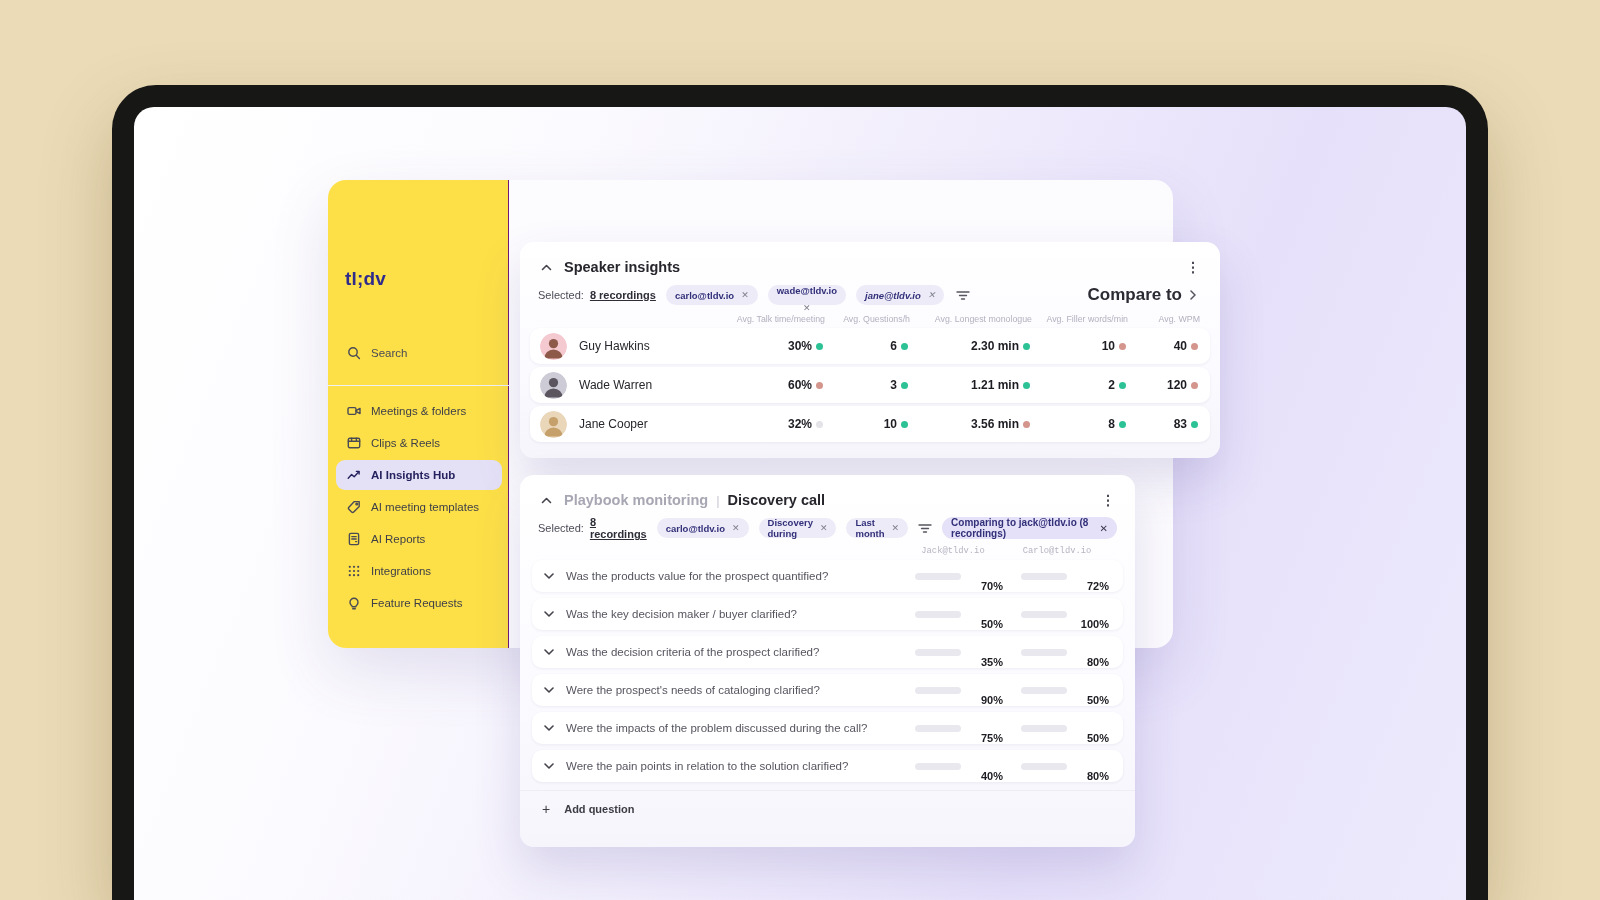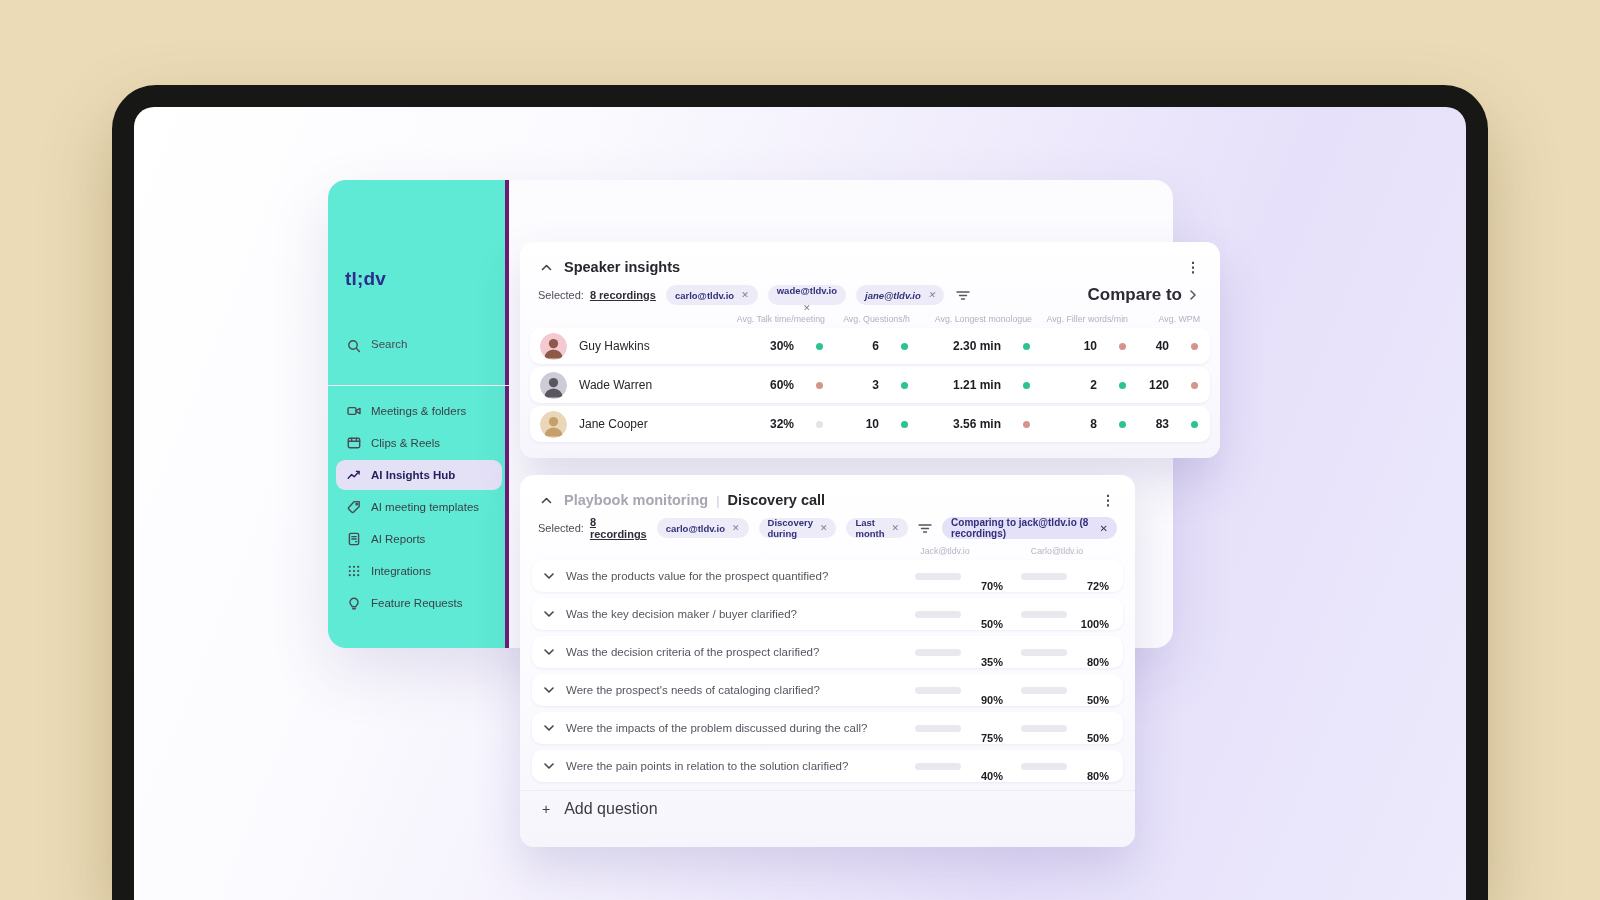--- a/index.html
+++ b/index.html
@@ -12,24 +12,24 @@
             box-shadow:0 30px 70px rgba(110,88,40,.30); }
   .screen { position:absolute; left:22px; top:22px; width:1332px; height:793px;
             border-radius:20px 20px 0 0; overflow:hidden;
             background:linear-gradient(112deg,#ffffff 0%,#fbfafe 28%,#f0ecfc 52%,#e6e0fa 72%,#edeafc 100%); }
 
   
   .app-card { position:absolute; left:194px; top:73px; width:845px; height:468px;
               background:#fcfbfe; border-radius:18px;
               box-shadow:0 24px 60px rgba(84,72,150,.14); }
   .sidebar { position:absolute; left:0; top:0; width:181px; height:468px;
-             border-right:4px solid #701a75; border-radius:18px 0 0 18px; background:#5eead4; }
+             border-right:1px solid #701a75; border-radius:18px 0 0 18px; background:#fde047; }
   .logo { position:absolute; left:17px; top:88px; font-size:19px; font-weight:800; letter-spacing:.2px; }
   .side-search { position:absolute; left:8px; top:158px; width:160px; height:30px;
-                 display:flex; align-items:flex-start; gap:10px; padding-left:10px; border-radius:8px;
+                 display:flex; align-items:center; gap:10px; padding-left:10px; border-radius:8px;
                  color:#4a4a55; font-size:11.5px; cursor:pointer; }
   .side-sep { position:absolute; left:0; top:205px; width:181px; height:1px; background:#f0f0f5; }
   .side-items { position:absolute; left:8px; top:216px; width:166px; display:flex; flex-direction:column; gap:2px; }
   .side-item { height:30px; display:flex; align-items:center; gap:10px; padding-left:10px;
                border-radius:9px; color:#3e3e48; font-size:11.5px; cursor:pointer; }
   .side-item.active { background:#e4e1f7; color:#24215e; font-weight:700; }
   .sicon { width:15px; height:15px; display:inline-flex; align-items:center; justify-content:center; flex:0 0 15px; }
   .sicon svg { width:14px; height:14px; stroke:#4a4a55; fill:none; stroke-width:1.4; stroke-linecap:round; stroke-linejoin:round; }
   .side-item.active .sicon svg { stroke:#24215e; }
 
@@ -68,41 +68,41 @@
   
   .sgrid { display:grid; grid-template-columns:185px 112px 85px 122px 96px 72px; align-items:center; }
   .cols-row { padding:8px 20px 0 16px; height:20px; }
   .col-h { font-size:8.8px; color:#b2b1bf; text-align:right; padding-right:8px; white-space:nowrap; }
   .speaker-rows { display:flex; flex-direction:column; gap:3px; padding:3px 10px 0 10px; }
   .speaker-row { height:36px; background:#ffffff; border-radius:10px; box-shadow:0 1px 3px rgba(50,45,95,.07);
                  padding:0 4px 0 6px; }
   .sp-name-cell { display:flex; align-items:center; gap:12px; padding-left:4px; }
   .avatar { width:27px; height:27px; border-radius:50%; overflow:hidden; flex:0 0 27px; }
   .sp-name { font-size:12px; font-weight:500; color:#26262c; }
-  .metric { display:flex; align-items:center; justify-content:flex-end; gap:22px; padding-right:10px; }
+  .metric { display:flex; align-items:center; justify-content:flex-end; gap:4px; padding-right:10px; }
   .metric-val { font-size:12px; font-weight:600; color:#1c1c22; }
   .dot { width:7px; height:7px; border-radius:50%; }
 
   
-  .cmp-cols { display:flex; justify-content:flex-end; gap:24px; padding:8px 34px 0 0; height:20px; }
+  .cmp-cols { display:flex; justify-content:flex-end; gap:16px; padding:8px 34px 0 0; height:20px;font-family:Liberation Mono, monospace; }
   .cmp-col { width:88px; text-align:center; font-size:8.8px; color:#b6b5c2; }
   .q-rows { display:flex; flex-direction:column; gap:6px; padding:2px 12px 0 12px; }
   .q-row { height:32px; background:#ffffff; border-radius:10px; box-shadow:0 1px 3px rgba(50,45,95,.07);
            display:flex; align-items:center; padding:0 14px 0 10px; gap:10px; }
   .q-chevron { width:14px; height:14px; display:flex; align-items:center; justify-content:center; cursor:pointer; flex:0 0 14px; }
   .q-text { font-size:11.5px; color:#55555f; flex:1; white-space:nowrap; overflow:hidden; }
   .score-cluster { width:88px; display:flex; align-items:center; gap:8px; flex:0 0 88px; }
   .score-cluster + .score-cluster { margin-left:8px; }
   .bar-track { width:46px; height:7px; border-radius:4px; background:#e9e8ef; overflow:hidden; flex:0 0 46px; }
   .bar-fill { height:100%; border-radius:4px; }
   .score-pct { font-size:11px; font-weight:700; color:#1c1c22; width:34px; text-align:right;margin-top:20px; }
   .add-q { margin-top:8px; border-top:1px solid #eeedf4; height:36px; display:flex; align-items:center; gap:14px;
            padding:0 22px; cursor:pointer; }
   .add-q-plus { font-size:14px; color:#3c3c45; }
-  .add-q-label { font-size:16px; color:#3c3c45; }
+  .add-q-label { font-size:11px; color:#3c3c45;font-weight:bold; }
 
   svg.mini { display:block; }
 </style>
 </head>
 <body>
 
 <div class="laptop">
   <div class="screen">
 
     <div class="app-card">

